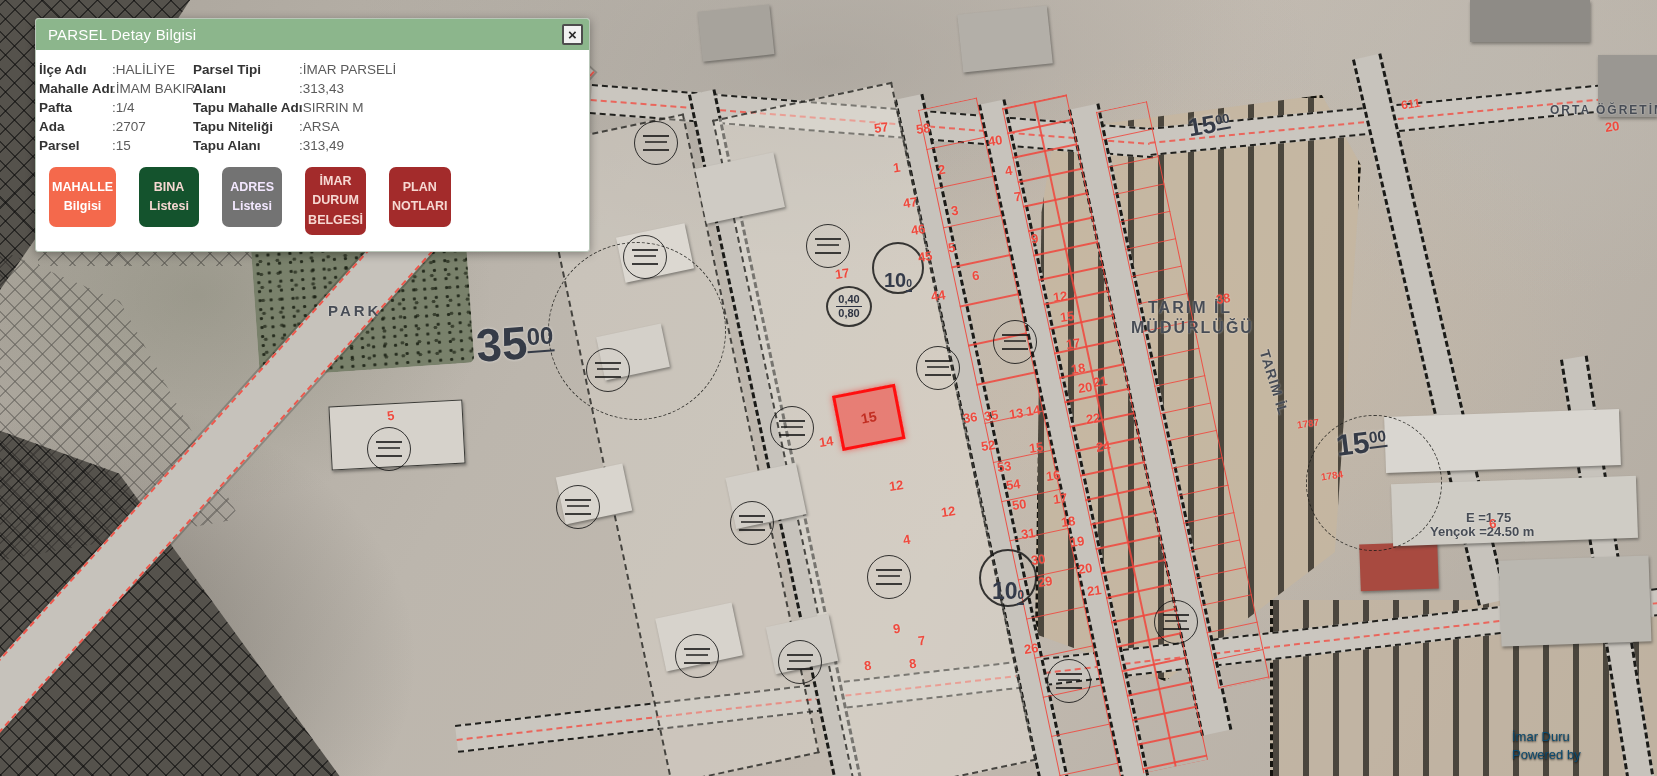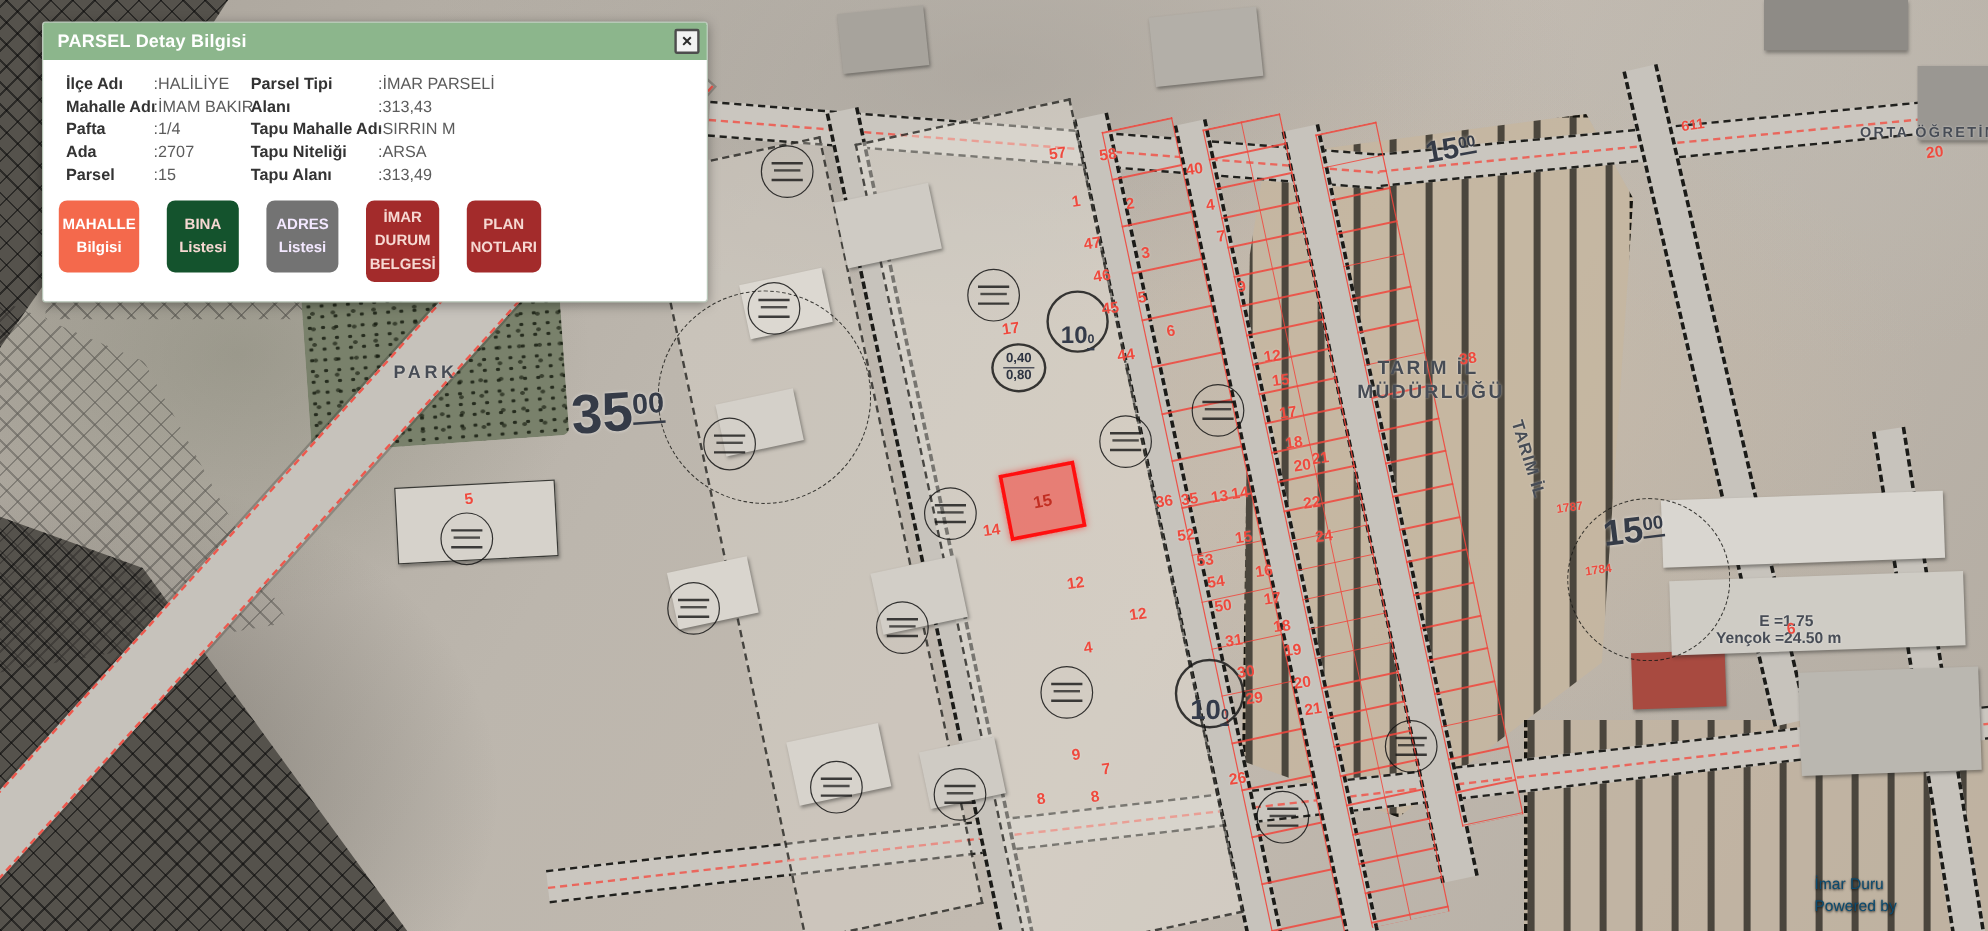--- a/index.html
+++ b/index.html
@@ -74,26 +74,26 @@
     transform-origin:top left;display:flex;align-items:center;justify-content:center;
     box-shadow:0 0 6px rgba(255,0,0,.5);}
   .hl span{color:#c22e22;font-weight:700;font-size:14px;}
   .attrib{position:absolute;color:#0c4a6e;font-size:13px;font-weight:400;
     text-shadow:0 1px 2px rgba(0,0,0,.8);white-space:nowrap;line-height:18px;}
   
   #panel{position:absolute;left:35px;top:18px;width:553px;background:#ffffff;
     border:1px solid #b9c7b9;border-radius:3px;box-shadow:0 2px 10px rgba(0,0,0,.35);z-index:50;}
   #panel-header{position:relative;height:31px;background:#8cb68c;border-radius:2px 2px 0 0;
     display:flex;align-items:center;padding-left:12px;}
-  #panel-title{color:#ffffff;font-weight:700;font-size:15px;letter-spacing:.2px;}
+  #panel-title{color:#ffffff;font-weight:400;font-size:15px;letter-spacing:.2px;}
   #panel-close{position:absolute;right:6px;top:5px;width:21px;height:21px;background:#f2f2f2;
     border:2px solid #4d4d4d;border-radius:2px;display:flex;align-items:center;justify-content:center;
     font-weight:700;font-size:15px;color:#2b2b2b;cursor:pointer;line-height:1;padding:0;}
   #panel-fields{display:grid;grid-template-columns:73px 81px 106px auto;
-    padding:10px 0 0 19px;font-size:13.5px;line-height:19px;}
+    padding:10px 0 0 3px;font-size:13.5px;line-height:19px;}
   .flbl{font-weight:700;color:#333333;white-space:nowrap;}
   .fval{font-weight:500;color:#5b5b5b;white-space:nowrap;}
   #panel-buttons{display:flex;gap:23px;padding:12px 0 16px 13px;align-items:flex-start;}
   .pbtn{min-width:60px;min-height:60px;border:none;border-radius:7px;cursor:pointer;
     display:flex;flex-direction:column;align-items:center;justify-content:center;
     font-family:"Liberation Sans",sans-serif;font-size:12.5px;font-weight:700;
     line-height:1.55;padding:5px 3px;}
 </style>
 </head>
 <body>

